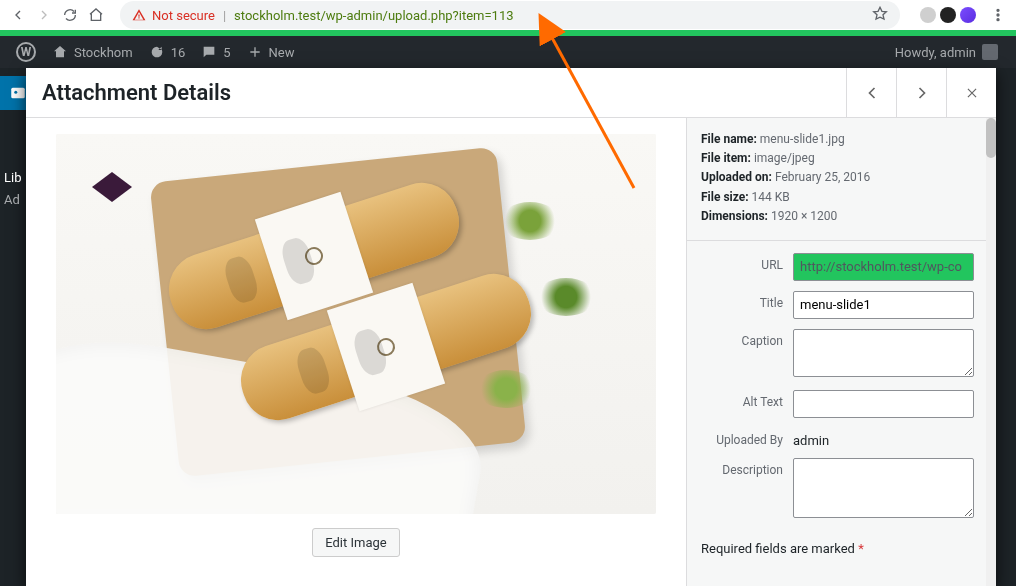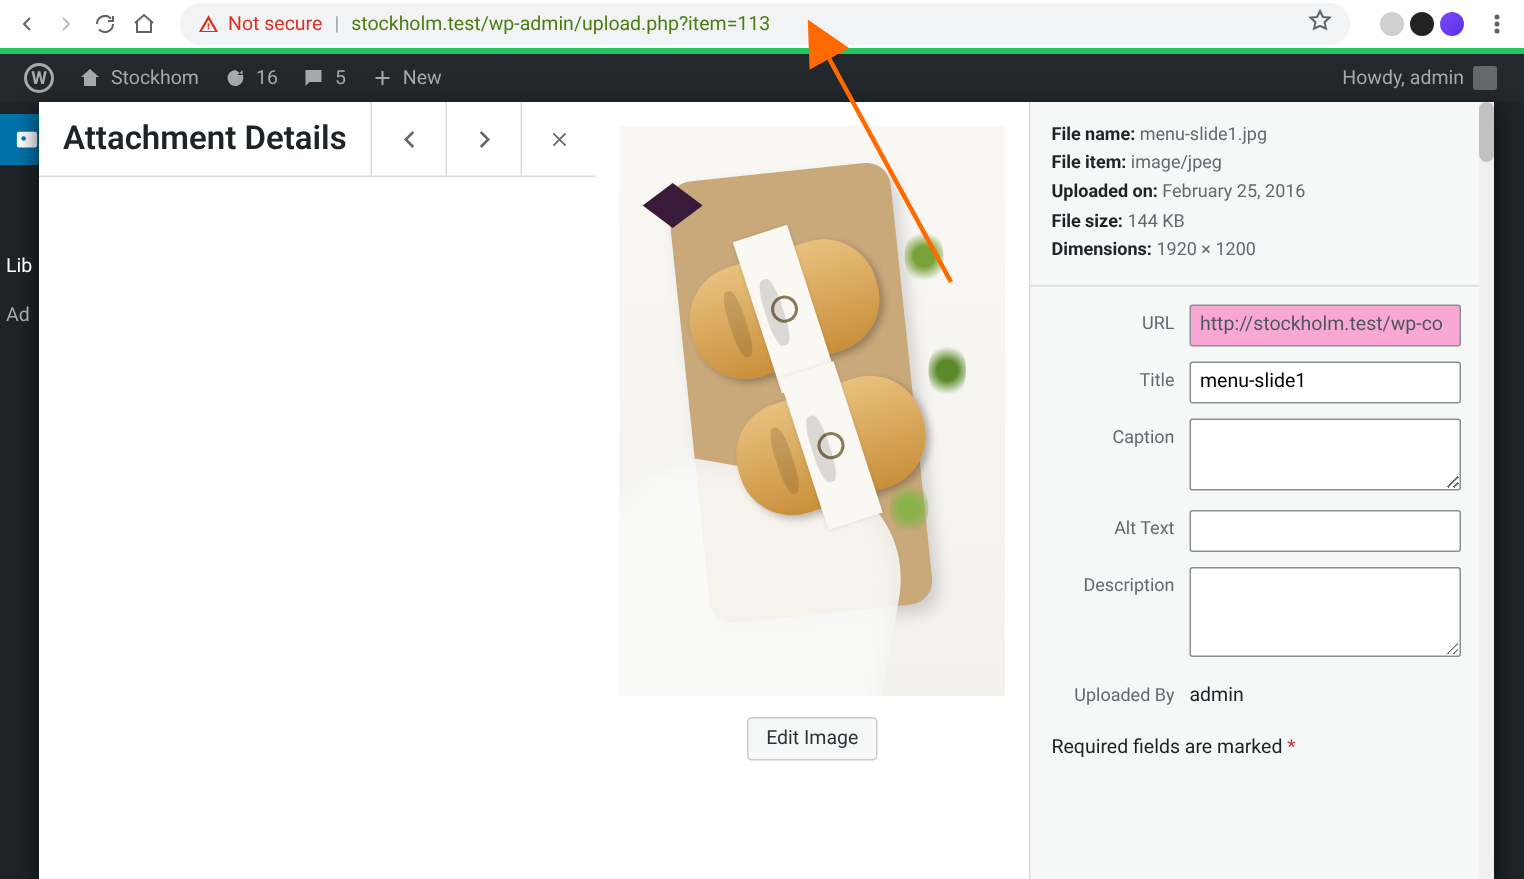--- a/index.html
+++ b/index.html
@@ -1,19 +1,19 @@
 <!DOCTYPE html>
 <html><head>
 <meta charset="utf-8">
 <style>
 * { margin: 0; padding: 0; box-sizing: border-box; font-family: -apple-system, BlinkMacSystemFont, "Segoe UI", Roboto, sans-serif; }
 body { width: 1016px; height: 586px; overflow: hidden; background: #f0f0f0; position: relative; }
 
 
-.browser-bar { height: 36px; background: #fff; display: flex; align-items: center; padding: 0 8px; gap: 6px; border-bottom: 4px solid #22c55e; }
+.browser-bar { height: 36px; background: #fff; display: flex; align-items: center; padding: 0 8px; gap: 6px; border-bottom: 6px solid #22c55e; }
 .bicon { width: 20px; height: 20px; display: flex; align-items: center; justify-content: center; color: #5f6368; cursor: pointer; }
 .bicon svg { width: 16px; height: 16px; stroke: currentColor; stroke-width: 2; fill: none; }
 .bicon.dim { color: #bdbdbd; }
 .omnibox { flex: 1; margin: 0 8px; height: 28px; background: #f1f3f4; border-radius: 14px; display: flex; align-items: center; padding: 0 12px; gap: 8px; font-size: 13px; color: #5f6368; }
 .not-secure { color: #d93025; display: flex; align-items: center; gap: 6px; }
 .url-sep { color: #9e9e9e; }
 .url-text { color: #4d7c0f; }
 .star { margin-left: auto; color: #5f6368; }
 .ext-dots { display: flex; gap: 4px; margin: 0 6px; align-items: center; }
 .ext-dot { width: 16px; height: 16px; border-radius: 50%; }
@@ -31,21 +31,21 @@
 .wp-avatar { width: 16px; height: 16px; background: #646970; border-radius: 2px; }
 
 
 .wp-dark { position: absolute; top: 68px; left: 0; right: 0; bottom: 0; background: #1d2327; }
 .wp-side { position:absolute; left:0; top:0; width:36px; height:100%; background:#1d2327; }
 .wp-side .sicon { width:36px; height:34px; display:flex; align-items:center; justify-content:center; color:#a7aaad; }
 .wp-side .sicon svg { width:18px; height:18px; fill: currentColor; }
 .wp-side .sicon.active { background:#0073aa; color:#fff; }
 
 
-.modal { position: absolute; top: 68px; left: 26px; right: 20px; bottom: 0; background: #fff; box-shadow: 0 5px 15px rgba(0,0,0,0.7); display: flex; flex-direction: row; }
+.modal { position: absolute; top: 68px; left: 26px; right: 20px; bottom: 0; background: #fff; box-shadow: 0 5px 15px rgba(0,0,0,0.7); display: flex; flex-direction: column; }
 .modal-header { height: 50px; display: flex; align-items: stretch; border-bottom: 1px solid #dcdcde; }
 .modal-title { font-size: 22px; font-weight: 600; color: #1d2327; padding: 10px 16px; flex: 1; display:flex; align-items:center; }
 .modal-htb { display:flex; }
 .modal-hbtn { width: 50px; display: flex; align-items: center; justify-content: center; border-left: 1px solid #dcdcde; cursor: pointer; color: #666; }
 .modal-hbtn svg { width: 20px; height: 20px; stroke: currentColor; stroke-width: 2; fill: none; }
 .modal-hbtn.x svg { width: 14px; height: 14px; }
 
 .modal-body { flex: 1; display: flex; overflow: hidden; }
 .pane-left { flex: 1; padding: 16px; display: flex; flex-direction: column; align-items: center; overflow: auto; }
 .media-img { width: 100%; max-width: 600px; height: 380px; border-radius: 2px; background: #f6f6f4; position:relative; overflow:hidden; }
@@ -74,21 +74,21 @@
 .scrollthumb{position:absolute;right:0;top:0;width:10px;height:40px;background:#c1c1c1;border-radius:5px;}
 
 .meta-block { padding: 12px 14px 14px; border-bottom: 1px solid #dcdcde; line-height: 1.6; }
 .meta-block strong { color: #1d2327; font-weight: 700; }
 
 .form-block { padding: 12px 10px 6px 0; }
 .frow { display: flex; align-items: flex-start; margin-bottom: 10px; }
 .frow .lab { width: 106px; text-align: right; padding-right: 10px; padding-top: 5px; color: #646970; font-size: 12px; }
 .frow .ctl { flex: 1; padding-right: 12px; }
 .frow input[type="text"] { width: 100%; height: 28px; border: 1px solid #8c8f94; border-radius: 2px; padding: 0 6px; font-size: 13px; background: #fff; }
-.frow input[readonly] { background: #f9a8d4; color: #50575e; }
+.frow input[readonly] { background: #22c55e; color: #50575e; }
 .frow textarea { width: 100%; height: 48px; border: 1px solid #8c8f94; border-radius: 2px; padding: 4px 6px; font-size: 13px; resize: vertical; background:#fff; }
 .frow textarea.tall { height: 60px; }
 .static-val { padding-top:5px; color:#1d2327; font-size:13px; }
 
 .req-note { padding: 4px 14px 14px; color: #1d2327; font-size:13px; }
 .req-star { color: #d63638; }
 
 
 .anno-arrow { position: absolute; left: 544px; top: 28px; pointer-events: none; }
 .anno-arrow svg { overflow: visible; }
@@ -192,21 +192,21 @@
      <div class="sicon active">
         <svg viewBox="0 0 24 24">
           <rect x="3" y="5" width="18" height="14" rx="2"></rect>
           <circle cx="9" cy="11" r="2" fill="#0073aa"></circle>
         </svg>
       </div>
 
   </div>
 </div>
 <div style="position:absolute;top:170px;left:0;color:#fff;font-size:13px;z-index:1;padding-left:4px">Lib</div>
-<div style="position:absolute;top:203px;left:0;color:#a7aaad;font-size:13px;z-index:1;padding-left:4px">Ad</div>
+<div style="position:absolute;top:192px;left:0;color:#a7aaad;font-size:13px;z-index:1;padding-left:4px">Ad</div>
 
 <div class="modal">
   <div class="modal-header">
     <div class="modal-title">Attachment Details</div>
     <div class="modal-htb">
       <div class="modal-hbtn">
           <svg viewBox="0 0 24 24">
             <path d="M15 18l-6-6 6-6"></path>
           </svg>
         </div>
@@ -269,26 +269,26 @@
         </div>
         <div class="frow">
           <div class="lab">Caption</div>
           <div class="ctl"><textarea style=""></textarea></div>
         </div>
         <div class="frow">
           <div class="lab">Alt Text</div>
           <div class="ctl"><input type="text" value="" style=""></div>
         </div>
         <div class="frow">
+          <div class="lab">Uploaded By</div>
+          <div class="ctl static-val">admin</div>
+        </div>
+        <div class="frow">
           <div class="lab">Description</div>
           <div class="ctl"><textarea class="tall" style=""></textarea></div>
-        </div>
-        <div class="frow">
-          <div class="lab">Uploaded By</div>
-          <div class="ctl static-val">admin</div>
         </div>
       </div>
 
       <div class="req-note">
         <span>Required fields are marked</span> <span class="req-star">*</span>
       </div>
     </div>
   </div>
 </div>
 

